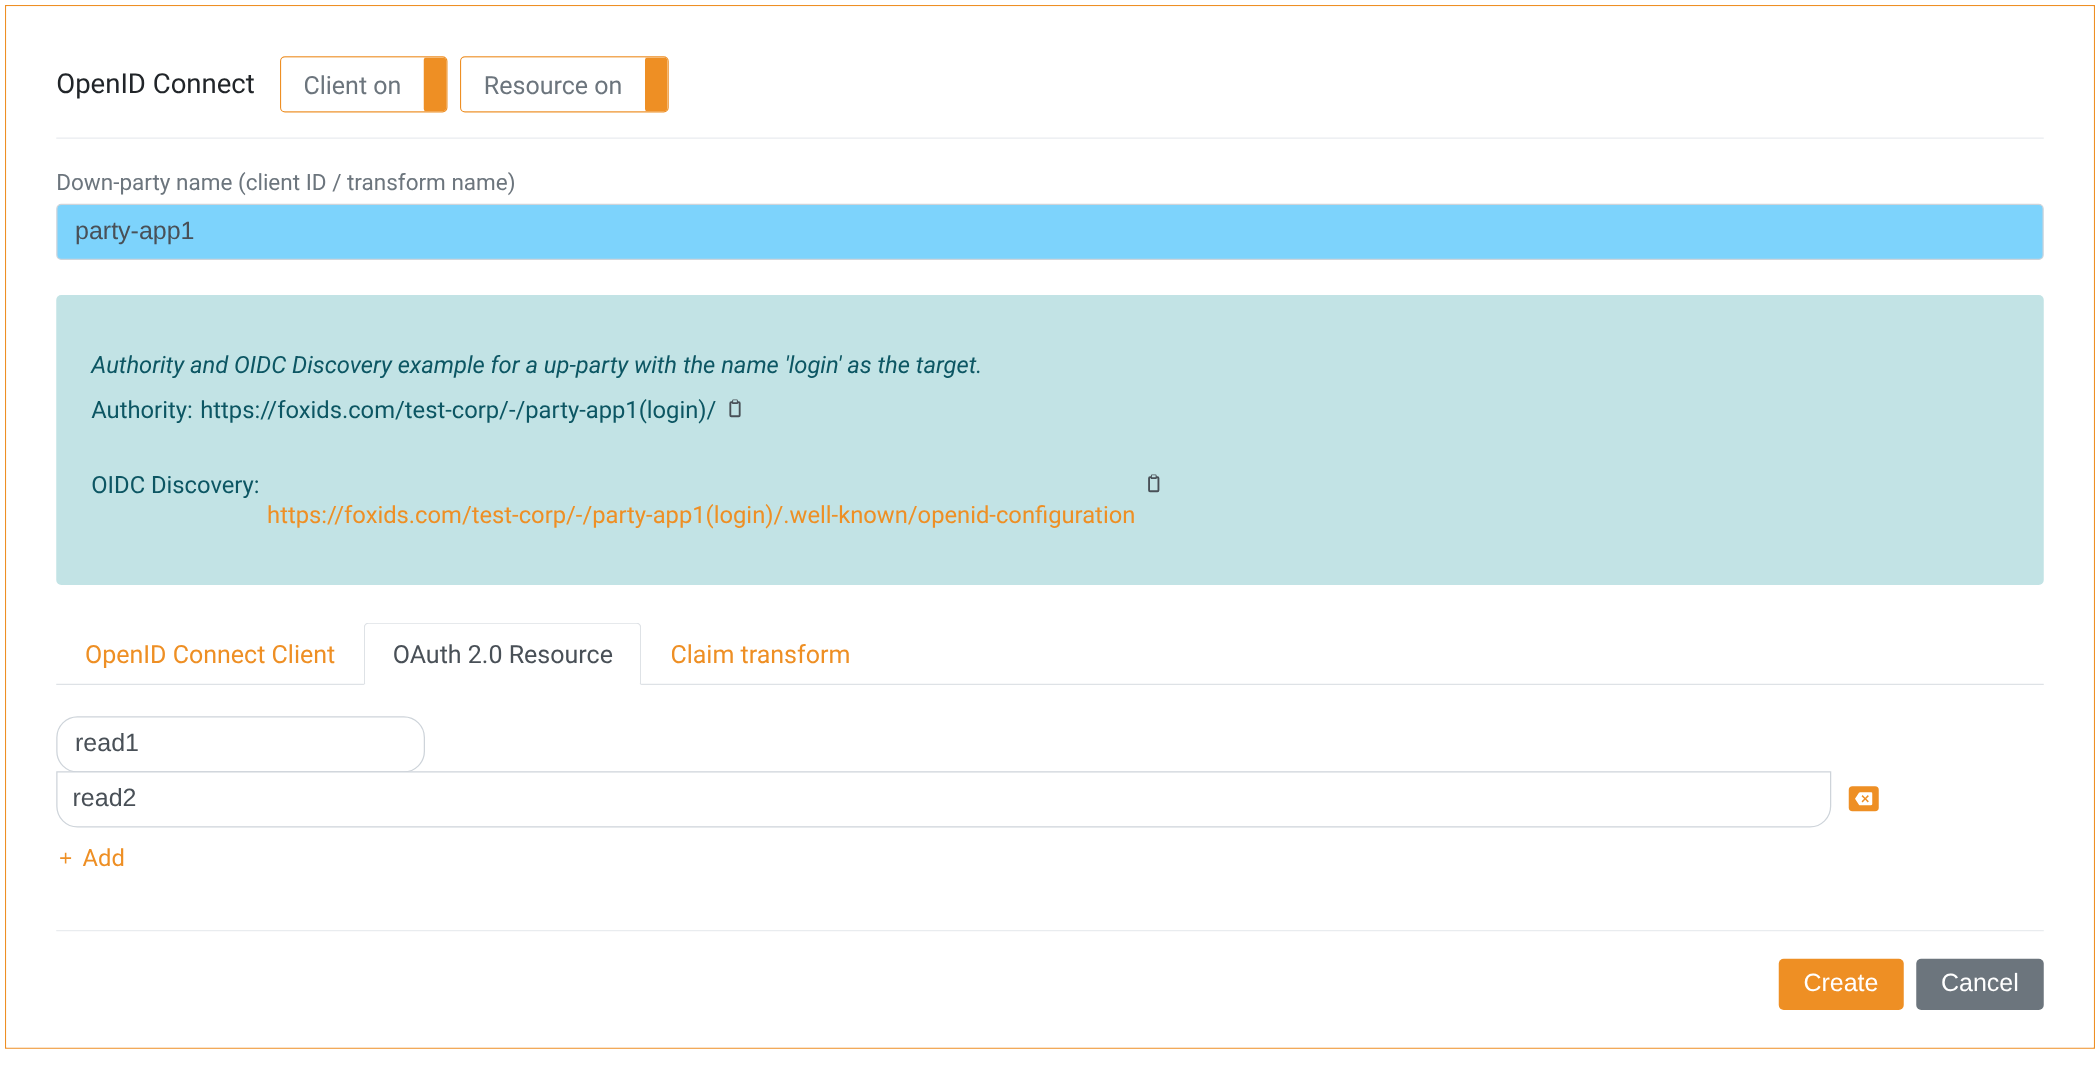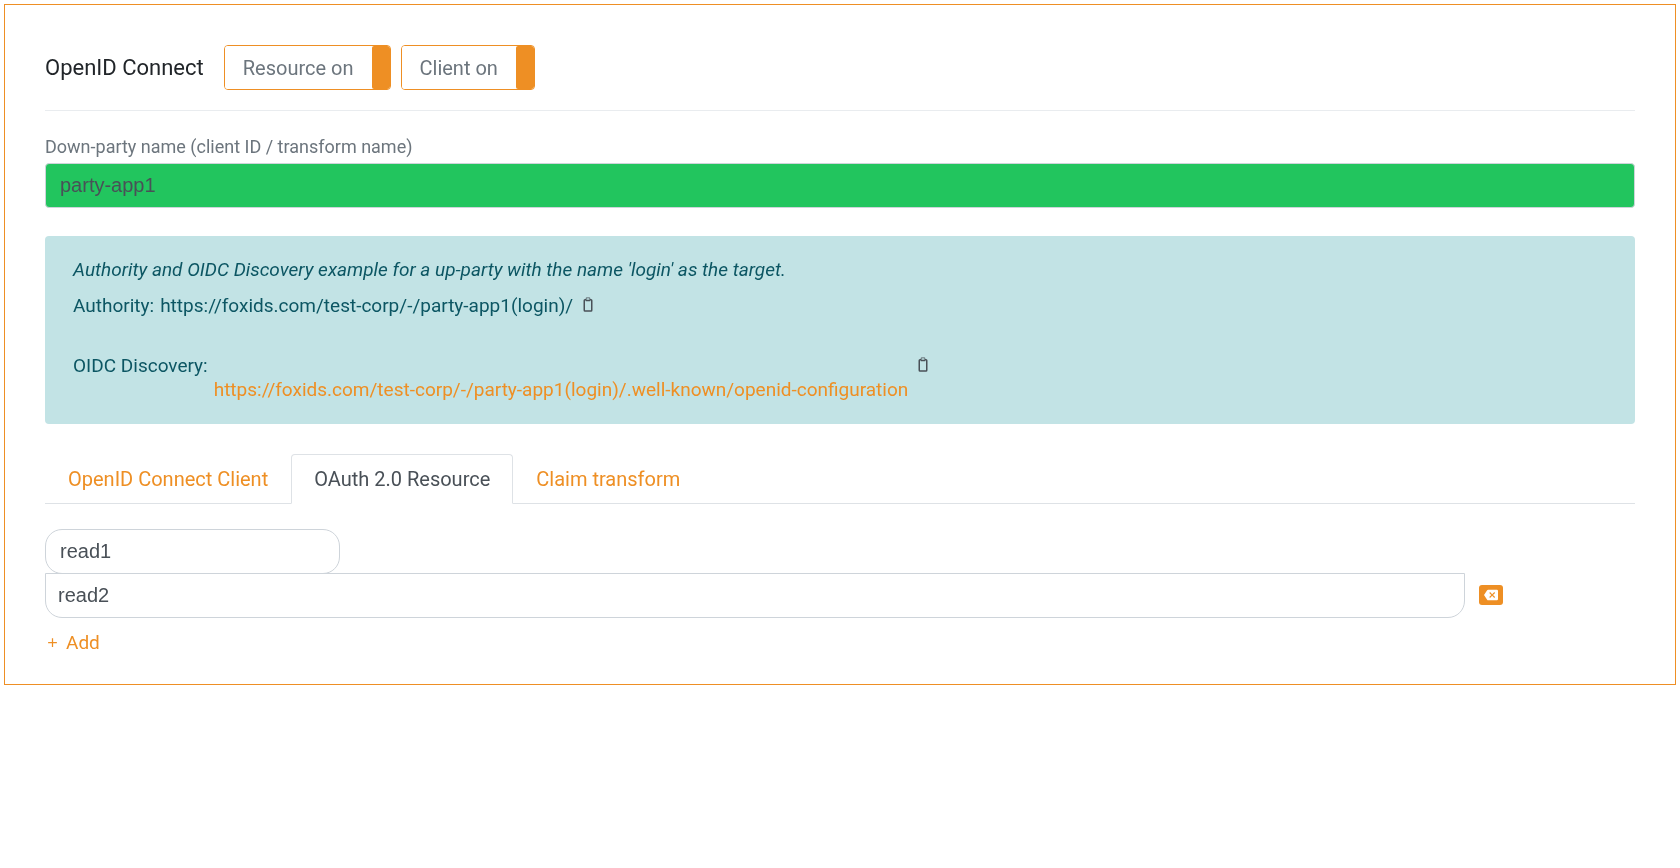--- a/index.html
+++ b/index.html
@@ -58,26 +58,26 @@
       margin-bottom: 6px;
       display: block;
     }
     .text-input {
       width: 100%;
       padding: 10px 14px;
       font-size: 20px;
       border: 1px solid #ced4da;
       border-radius: 4px;
       color: #495057;
-      background: #22c55e;
+      background: #7dd3fc;
     }
     .info-box {
       background: #c2e3e5;
       border-radius: 4px;
-      padding: 16px 28px;
+      padding: 38px 28px;
       margin-top: 28px;
       color: #0c5663;
       line-height: 1.9;
       font-size: 19px;
     }
     .info-box .emph {
       font-style: italic;
       color: #0c5663;
     }
     .info-box .line { display: flex; align-items: center; flex-wrap: wrap; gap: 6px; }
@@ -173,26 +173,26 @@
 </head>
 <body>
 
 <div class="outer-border">
   <div class="inner-white">
 
     <div class="header-row">
       <div class="header-title">OpenID Connect</div>
 
       <div class="toggle-group">
+        <span class="toggle-label">Client on</span>
+        <span class="toggle-handle"></span>
+      </div>
+
+      <div class="toggle-group">
         <span class="toggle-label">Resource on</span>
-        <span class="toggle-handle"></span>
-      </div>
-
-      <div class="toggle-group">
-        <span class="toggle-label">Client on</span>
         <span class="toggle-handle"></span>
       </div>
     </div>
 
     <div class="field-section">
       <label class="field-label">Down-party name (client ID / transform name)</label>
       <input type="text" class="text-input" value="party-app1" style="">
     </div>
 
     <div class="info-box">
@@ -236,15 +236,19 @@
         </div>
       </div>
       <a class="add-link">
         <svg width="15" height="15" viewBox="0 0 24 24" fill="currentColor">
             <path d="M19 13h-6v6h-2v-6H5v-2h6V5h2v6h6v2z"></path>
           </svg>
         <span>Add</span>
       </a>
     </div>
 
+    <div class="footer">
+      <button class="btn btn-primary">Create</button>
+      <button class="btn btn-secondary">Cancel</button>
+    </div>
 
   </div>
 </div>
 
 </body></html>

